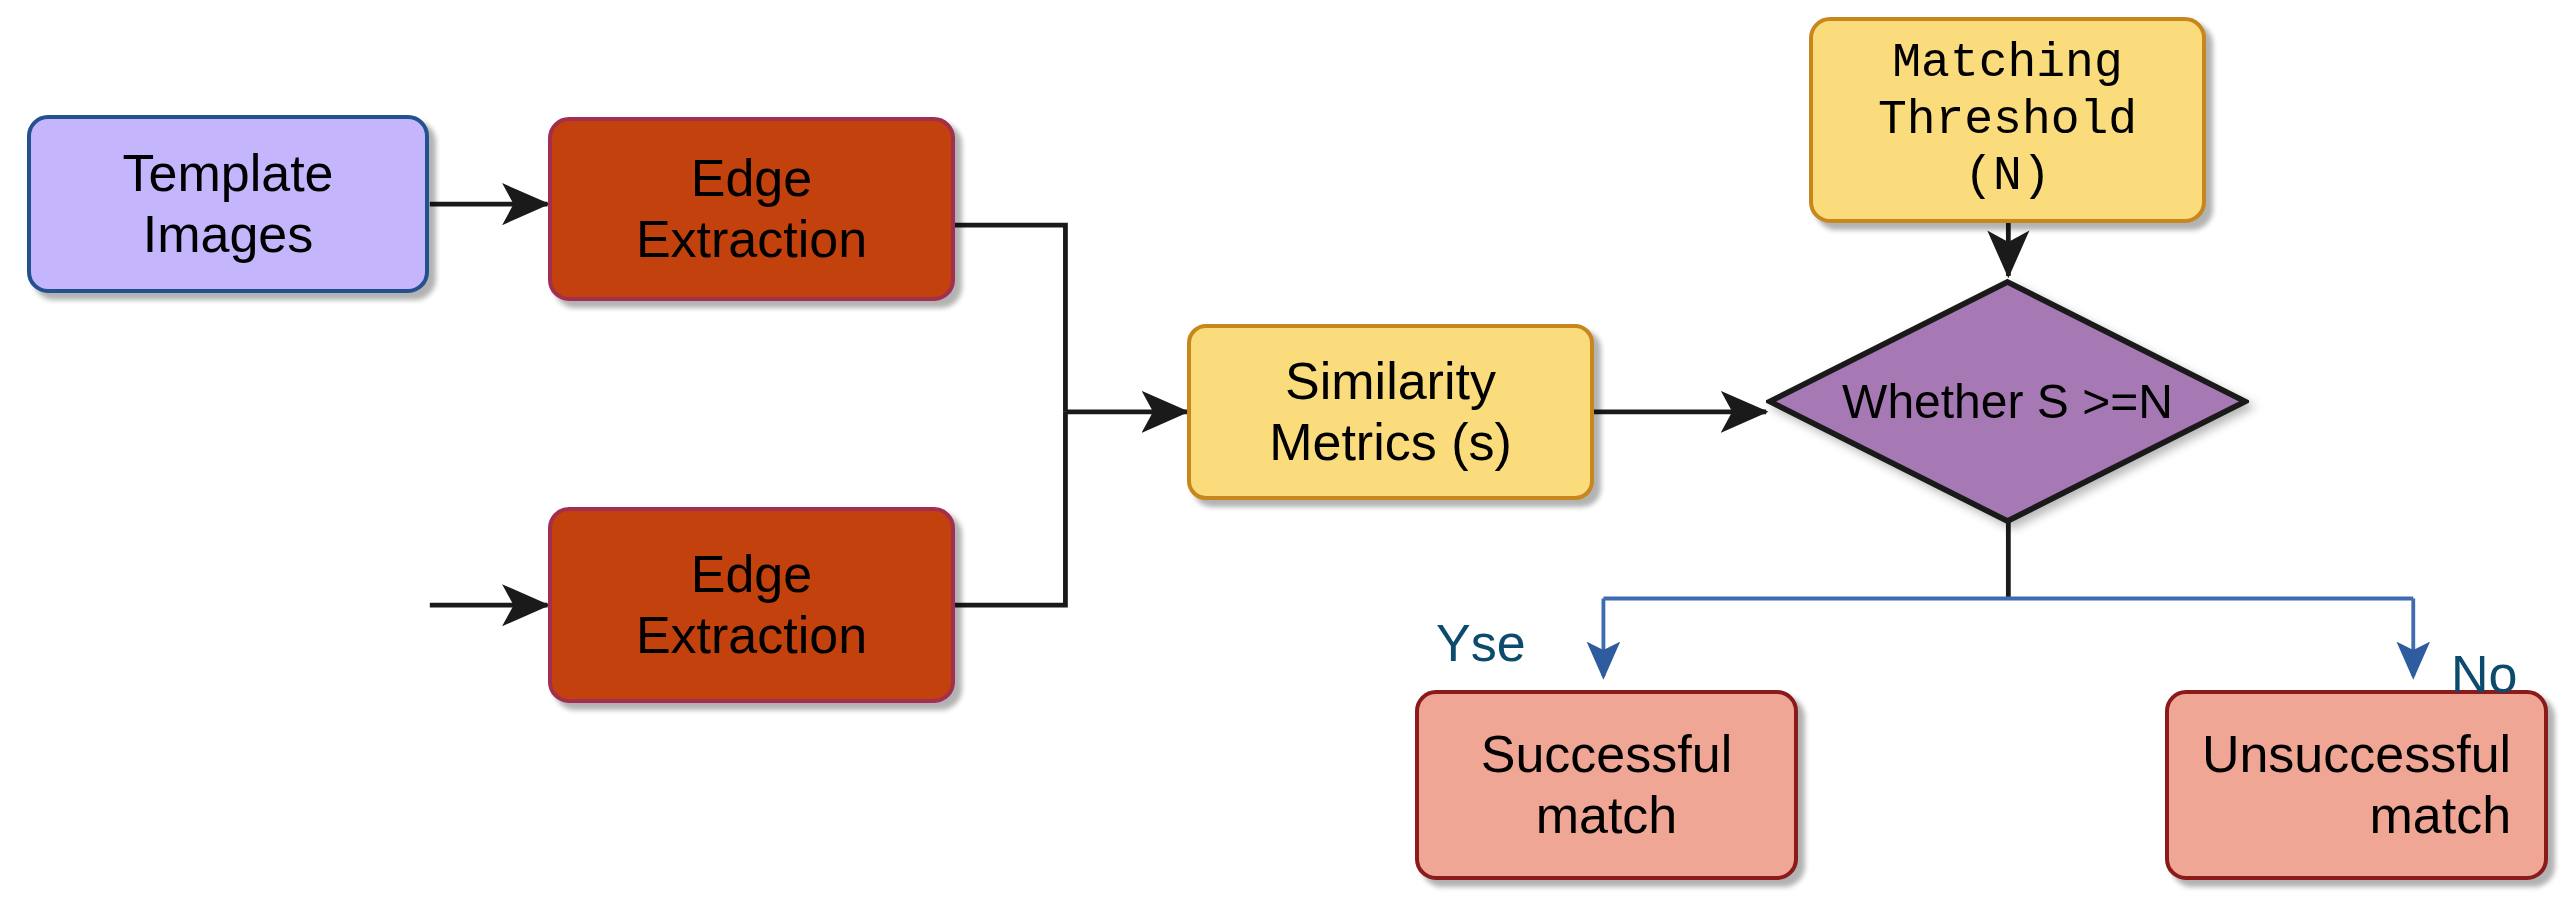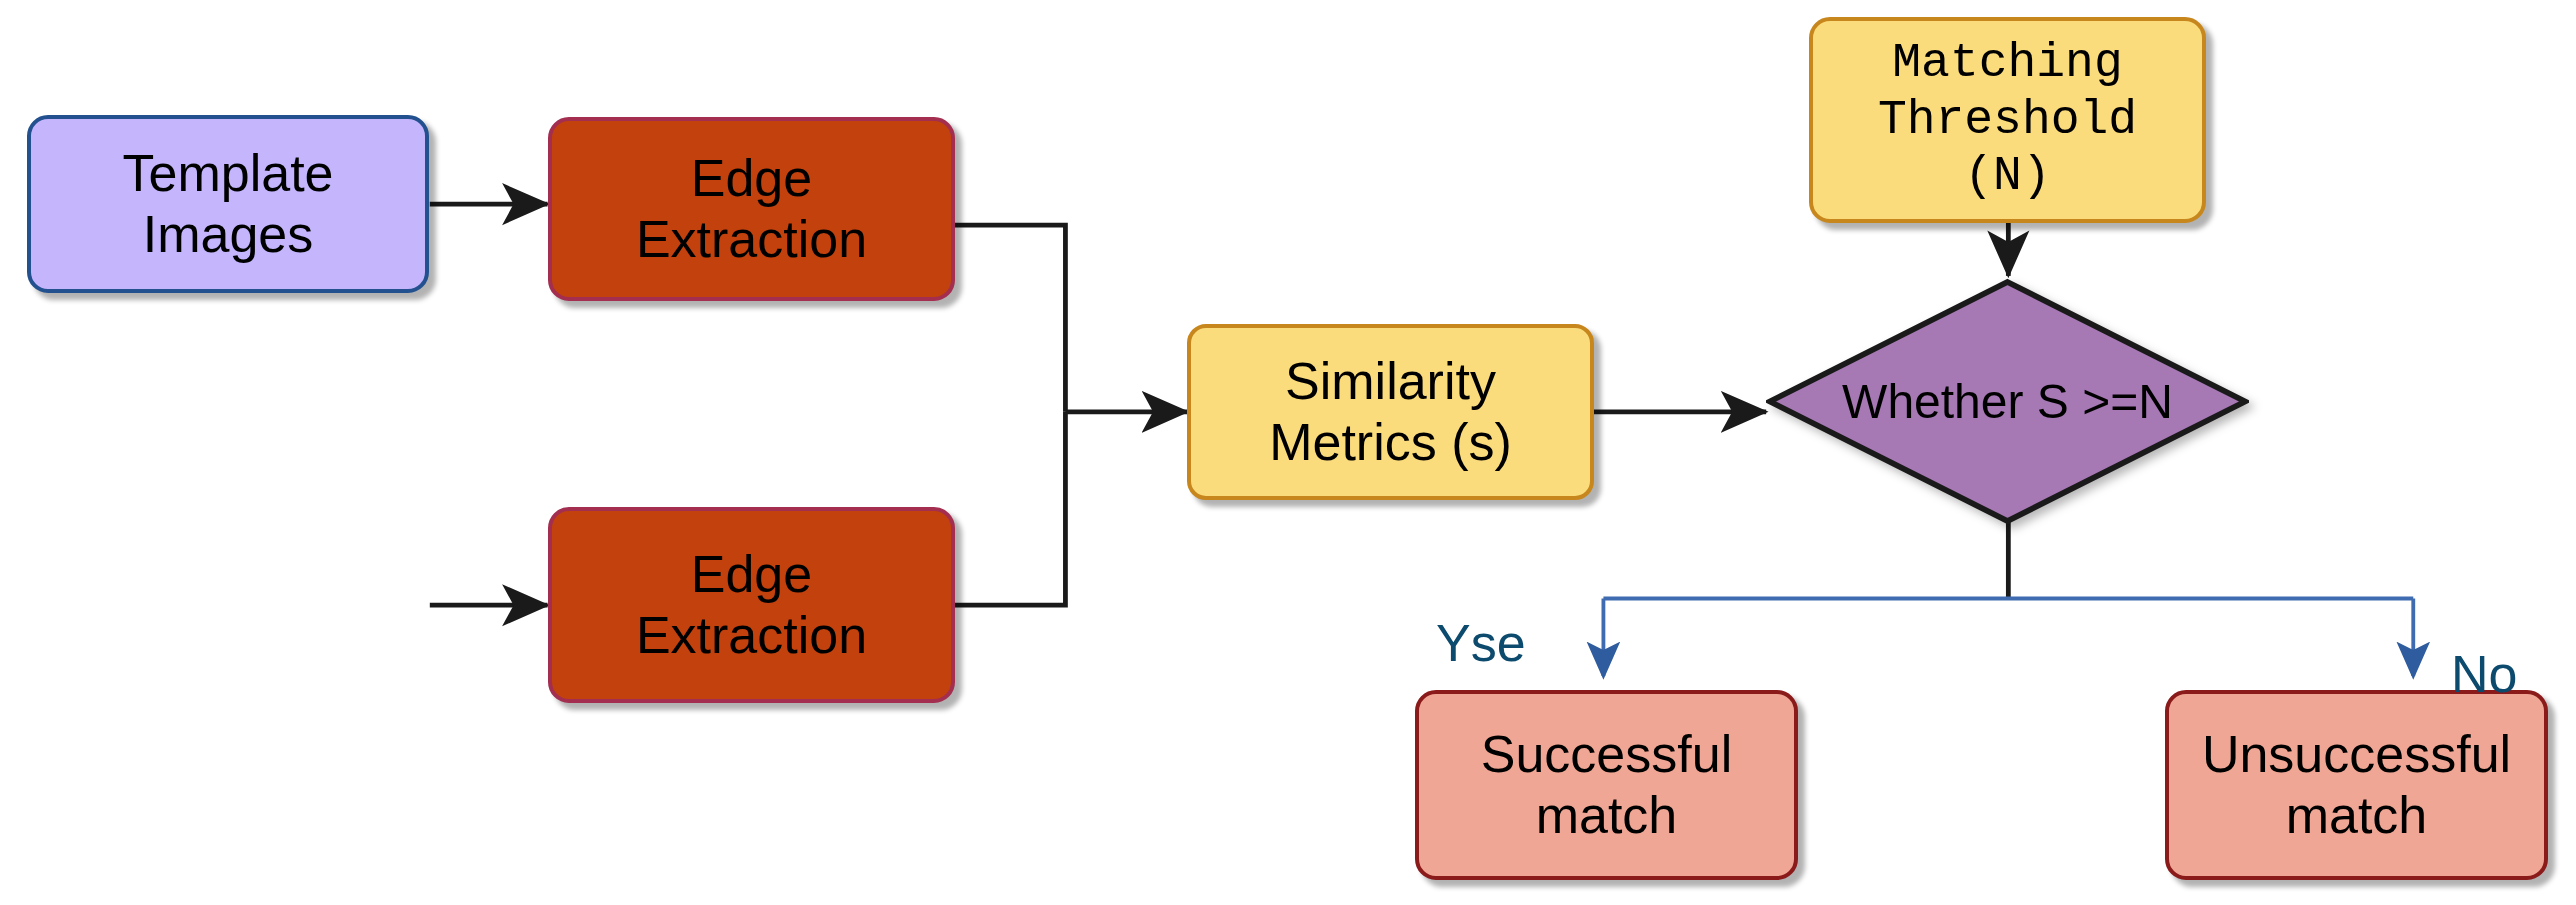--- a/index.html
+++ b/index.html
@@ -126,21 +126,21 @@
   <div class="diamond-wrap" style="left:1766px; top:278px; width:483px; height:247px;">
     <svg width="483" height="247" viewBox="0 0 505 258" xmlns="http://www.w3.org/2000/svg">
       <polygon points="252.5,4 501,129 252.5,254 4,129" fill="#a678b4" stroke="#1a1a1a" stroke-width="6"></polygon>
     </svg>
     <div class="diamond-label f50">Whether S &gt;=N</div>
   </div>
 
   <div class="node rounded n-salmon f54" style="left:1415px; top:682px; width:383px; height:190px;">Successful
 match</div>
 
-  <div class="node rounded n-salmon f54" style="left:2165px; top:682px; width:383px; height:190px;">Unsuccessful
+  <div class="node rounded n-salmon f54" style="left:2165px; top:682px; width:383px; height:190px;text-align:right;">Unsuccessful
 match</div>
 
   <div class="edge-label f54" style="left:1436px; top:613px;">Yse</div>
 
   <div class="edge-label f54" style="left:2451px; top:644px;">No</div>
 
 </div>
 
 
 </body></html>

